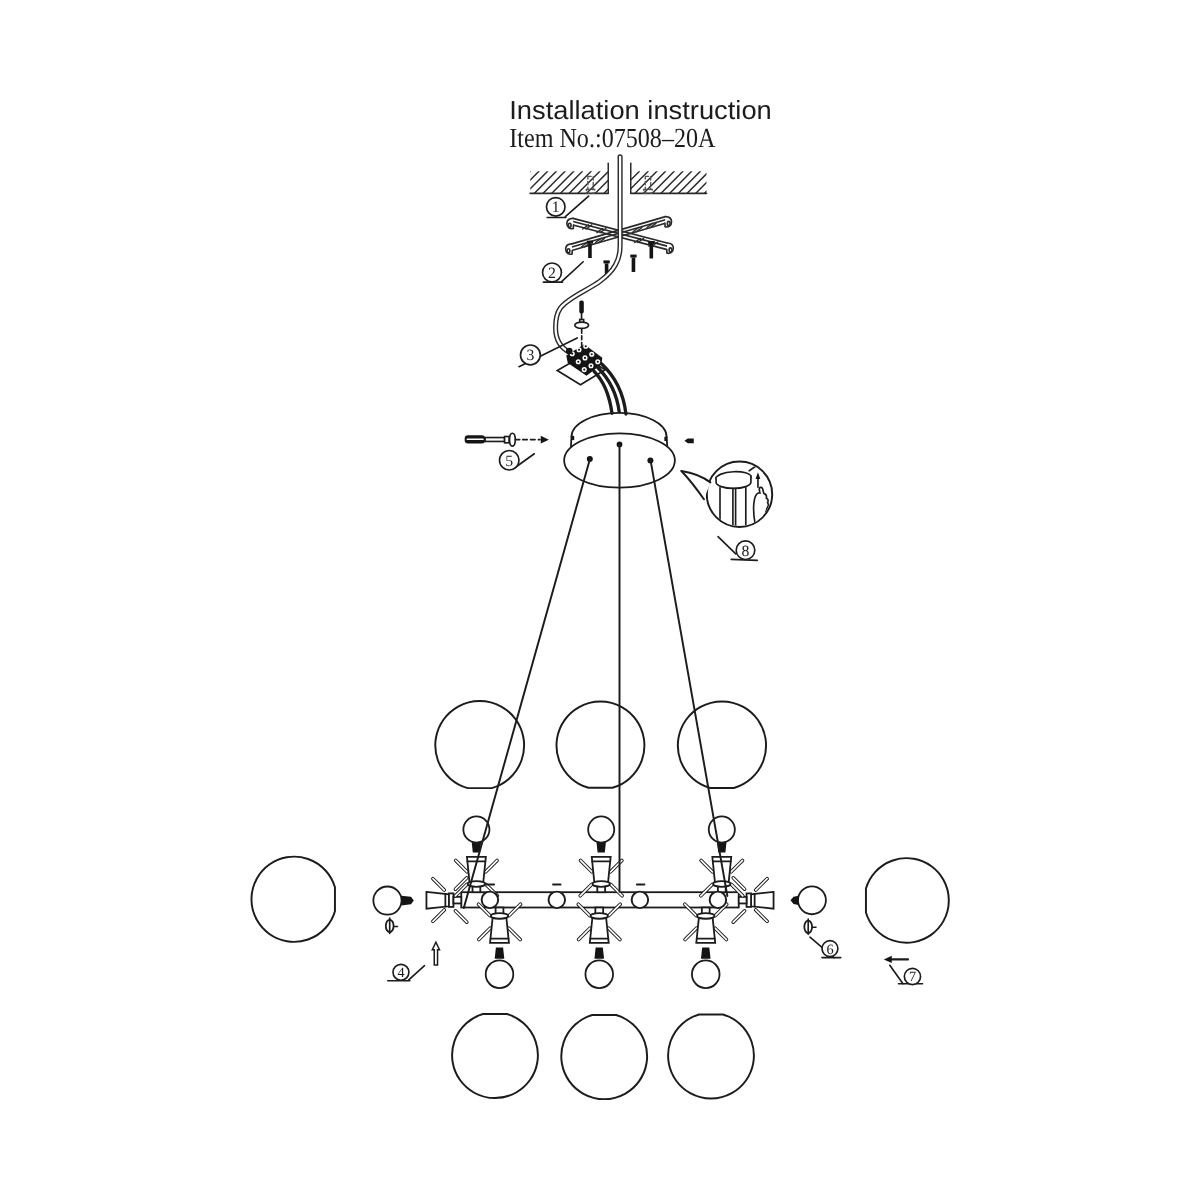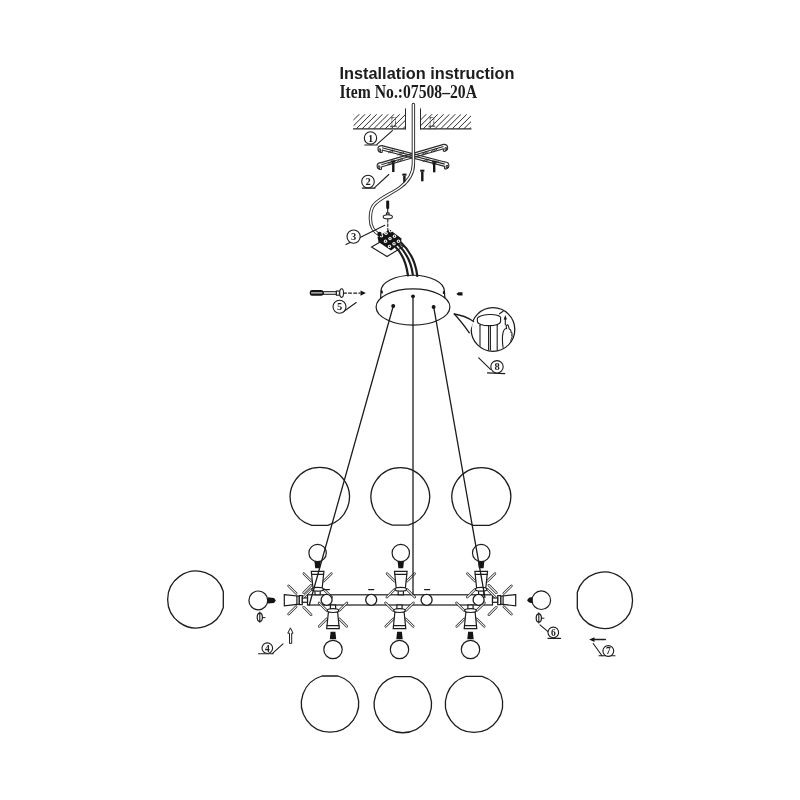--- a/index.html
+++ b/index.html
@@ -1,16 +1,16 @@
 <!DOCTYPE html>
 <html><head>
 <meta charset="utf-8">
 <style>
   html,body{margin:0;padding:0;background:#fff;}
-  .wrap{width:800px;height:748px;position:relative;background:#fff;font-weight:bold;}
+  .wrap{width:800px;height:748px;position:relative;background:#fff;}
   svg{position:absolute;left:0;top:0;transform:translateZ(0);}
   text{fill:#1c1c1c;}
 </style>
 </head>
 <body>
 <div class="wrap">
 <svg width="800" height="800" viewBox="0 0 800 800" fill="none" stroke-linecap="round">
 <g id="titles" stroke="none">
   <text x="339.5" y="79.4" font-family="Liberation Sans, sans-serif" font-size="17.4" textLength="175" lengthAdjust="spacingAndGlyphs">Installation instruction</text>
   <text x="339.5" y="97.8" font-family="Liberation Serif, serif" font-size="18.4" textLength="137.5" lengthAdjust="spacingAndGlyphs">Item No.:07508–20A</text>

